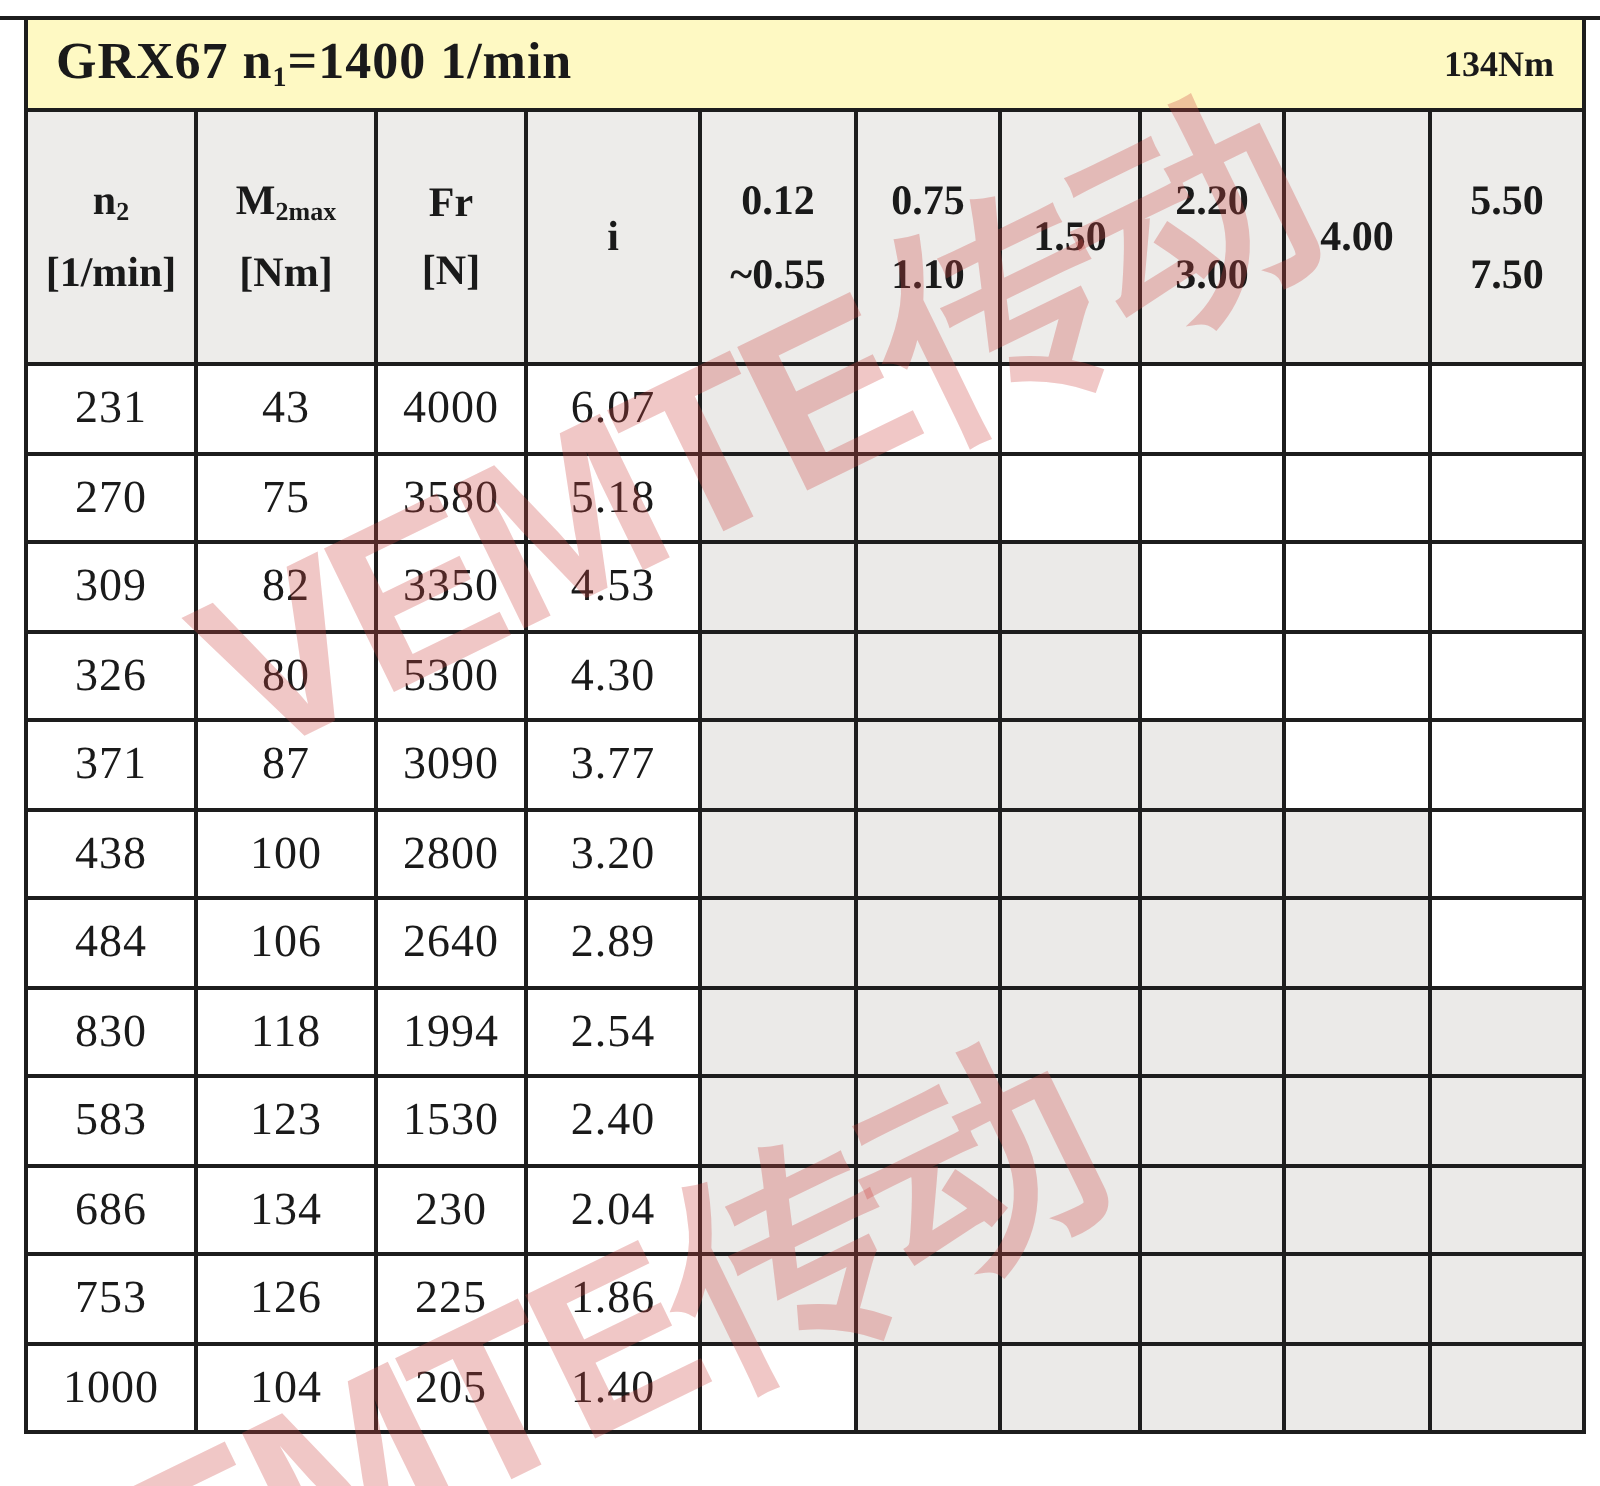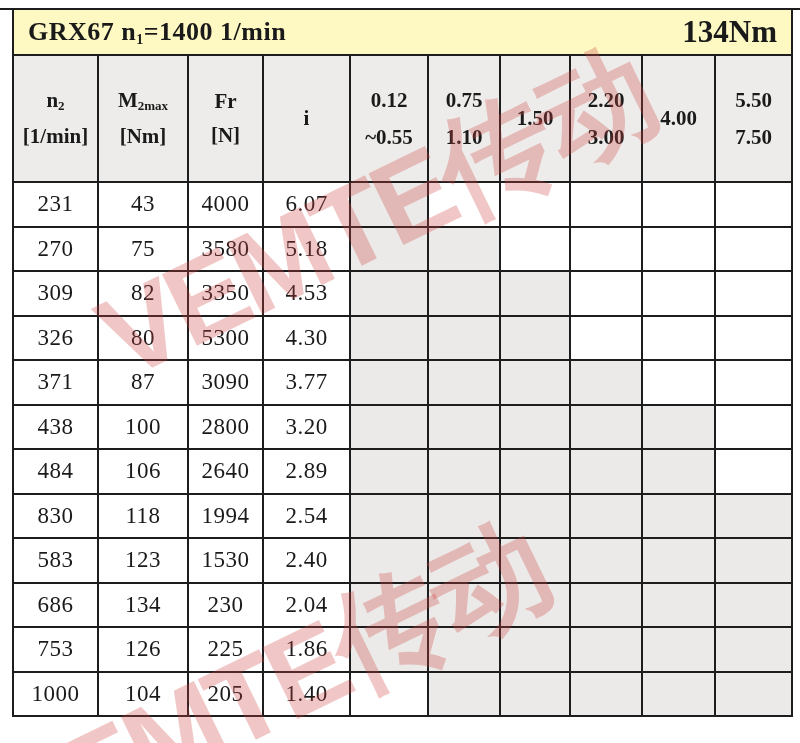--- a/index.html
+++ b/index.html
@@ -48,21 +48,21 @@
     font-size: 26px;
     letter-spacing: 0.5px;
     white-space: nowrap;
   }
   .model-title sub {
     font-size: 14px;
     vertical-align: -4px;
   }
   .torque {
     font-weight: bold;
-    font-size: 31px;
+    font-size: 18px;
     white-space: nowrap;
   }
 
   
   .header-row th {
     height: 125px;
     background: #edecea;
     vertical-align: middle;
     text-align: center;
     font-weight: bold;

